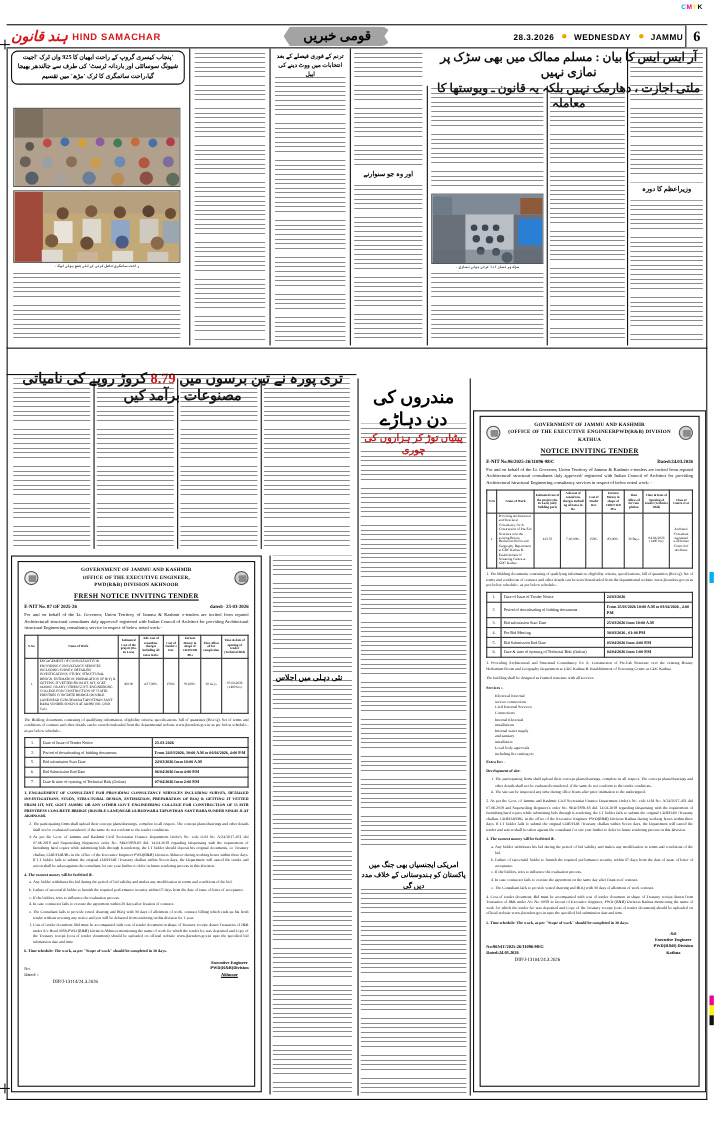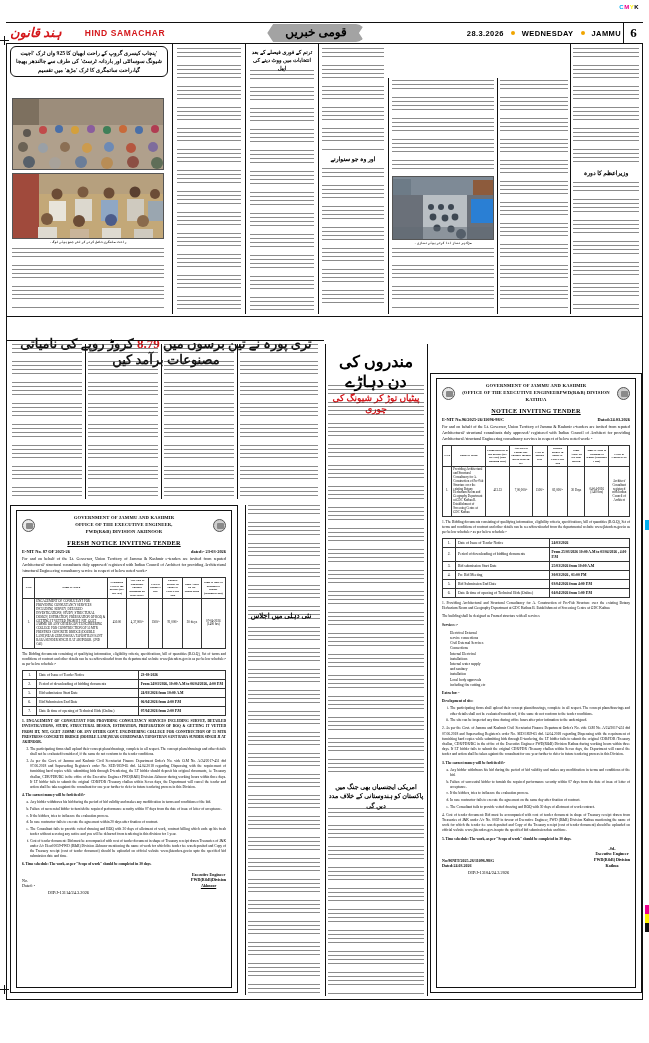--- a/index.html
+++ b/index.html
@@ -25,21 +25,21 @@
   .regmark::before{left:4px;top:0;width:1px;height:9px;}
   .regmark::after{top:4px;left:0;height:1px;width:9px;}
 
   
   .masthead { position:absolute; left:6px; top:22px; width:637px; height:22px;
               border-top:1.5px solid #111; border-bottom:1.5px solid #111;
               display:flex; align-items:center; }
   .mh-urdu { font-family:"Liberation Serif",serif; color:#d4161a; font-size:13px;
              font-weight:bold; font-style:italic; padding-left:4px; direction:rtl; letter-spacing:-1px;}
   .mh-eng { color:#d4161a; font-family:"Liberation Sans",sans-serif; font-weight:bold;
-            font-size:8.5px; letter-spacing:0.6px; margin-left:23px; }
+            font-size:8.5px; letter-spacing:0.6px; margin-left:4px; }
   .mh-center { flex:1; display:flex; justify-content:center; }
   .mh-badge { background:#a3a3a3; padding:1px 18px 2px 18px; font-size:12px;
               font-weight:bold; direction:rtl; border-radius:2px 10px 10px 2px;
               clip-path: polygon(6% 0,100% 0,94% 50%,100% 100%,6% 100%,0 50%); }
   .mh-right { display:flex; align-items:center; gap:7px; font-family:"Liberation Sans",sans-serif;
               font-size:7.5px; font-weight:bold; letter-spacing:.4px; padding-right:2px;}
   .dot { width:4px;height:4px;border-radius:50%;background:#f0a500;display:inline-block; }
   .pageno { width:20px;height:20px;background:#fff;border-left:1.2px solid #111;
             display:flex;align-items:center;justify-content:center;font-size:13px;font-weight:bold;
             font-family:"Liberation Serif",serif; }
@@ -122,20 +122,24 @@
 
   <div class="col-rule" style="left:172px;top:44px;height:270px;"></div>
   <div class="col-rule" style="left:245px;top:44px;height:270px;"></div>
   <div class="col-rule" style="left:318px;top:44px;height:270px;"></div>
   <div class="col-rule" style="left:388px;top:78px;height:236px;"></div>
   <div class="col-rule" style="left:497px;top:78px;height:236px;"></div>
   <div class="col-rule" style="left:570px;top:44px;height:270px;"></div>
 
   <div class="hr-rule" style="left:6px;top:316px;width:637px;"></div>
 
+  <div style="position:absolute;left:392px;top:46px;width:250px;">
+    <div class="hl" style="font-size:11px;color:#111;">آر ایس ایس کا بیان : مسلم ممالک میں بھی سڑک پر نمازی نہیں</div>
+    <div class="hl" style="font-size:11px;color:#111;margin-top:1px;">ملتی اجازت ، دھارمک نہیں بلکہ یہ قانون ـ ویوستھا کا معاملہ</div>
+  </div>
   <div class="body-lines" style="position:absolute;left:500px;top:80px;width:68px;height:230px;"></div>
   <div class="body-lines" style="position:absolute;left:392px;top:80px;width:102px;height:92px;"></div>
   <div class="photo" style="left:392px;top:176px;width:102px;height:64px;">
     <svg width="102" height="64" viewBox="0 0 102 64">
       <rect width="102" height="64" fill="#9aa3ad"></rect>
       <rect y="0" width="102" height="18" fill="#7e8a96"></rect>
       <rect x="0" y="2" width="18" height="16" fill="#6d7b87"></rect>
       <rect x="80" y="3" width="22" height="15" fill="#8d5b3c"></rect>
       <rect x="30" y="18" width="44" height="46" fill="#b9bfc4"></rect>
       <rect x="0" y="18" width="30" height="46" fill="#6a7079"></rect>
@@ -245,21 +249,21 @@
   <div class="body-lines" style="position:absolute;left:12px;top:344px;width:70px;height:155px;"></div>
   <div class="body-lines" style="position:absolute;left:88px;top:344px;width:70px;height:155px;"></div>
   <div class="body-lines" style="position:absolute;left:164px;top:344px;width:70px;height:155px;"></div>
   <div class="body-lines" style="position:absolute;left:240px;top:344px;width:78px;height:155px;"></div>
   <div class="col-rule" style="left:85px;top:344px;height:155px;"></div>
   <div class="col-rule" style="left:161px;top:344px;height:155px;"></div>
   <div class="col-rule" style="left:237px;top:344px;height:155px;"></div>
 
   <div style="position:absolute;left:328px;top:352px;width:96px;">
     <div class="hl" style="font-size:16px;">مندروں کی دن دہاڑے</div>
-    <div class="hl" style="font-size:9px;color:#d4161a;margin-top:1px;">پیٹیاں توڑ کر شیونگ کی چوری</div>
+    <div class="hl" style="font-size:9px;color:#d4161a;margin-top:1px;">پیٹیاں توڑ کر ہزاروں کی چوری</div>
   </div>
   <div class="body-lines" style="position:absolute;left:328px;top:385px;width:96px;height:390px;"></div>
 
   <div style="position:absolute;left:328px;top:782px;width:96px;">
     <div class="hl" style="font-size:6.4px;line-height:1.45;">امریکی ایجنسیاں بھی جنگ میں پاکستان کو ہندوستانی کے خلاف مدد دیں گی</div>
   </div>
   <div class="body-lines" style="position:absolute;left:328px;top:808px;width:96px;height:188px;"></div>
   <div class="col-rule" style="left:325px;top:344px;height:652px;"></div>
   <div class="col-rule" style="left:427px;top:344px;height:652px;"></div>
 

